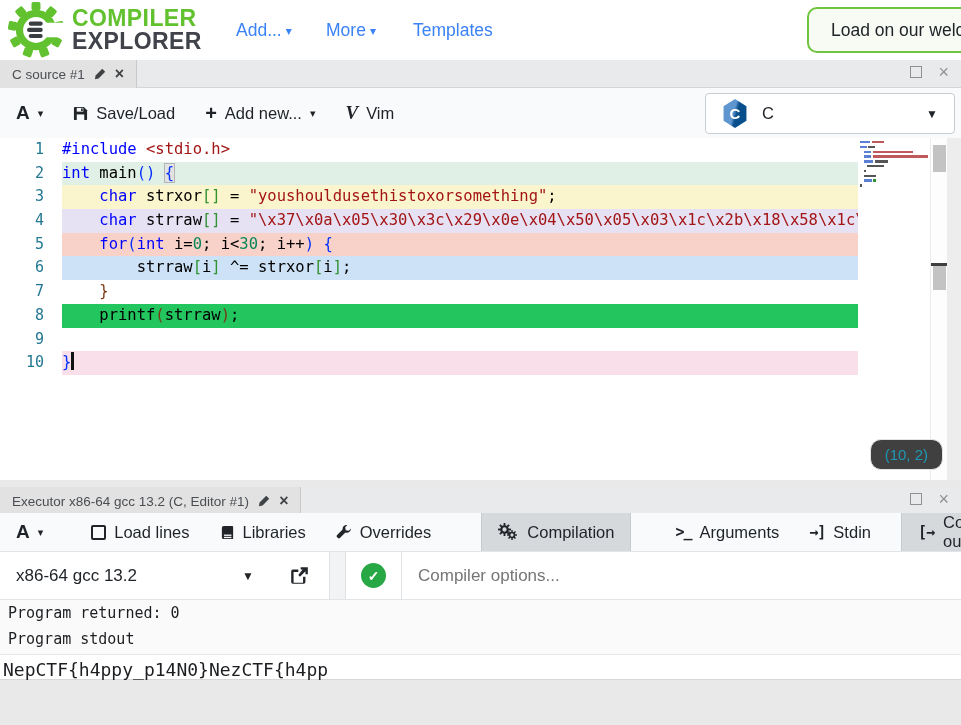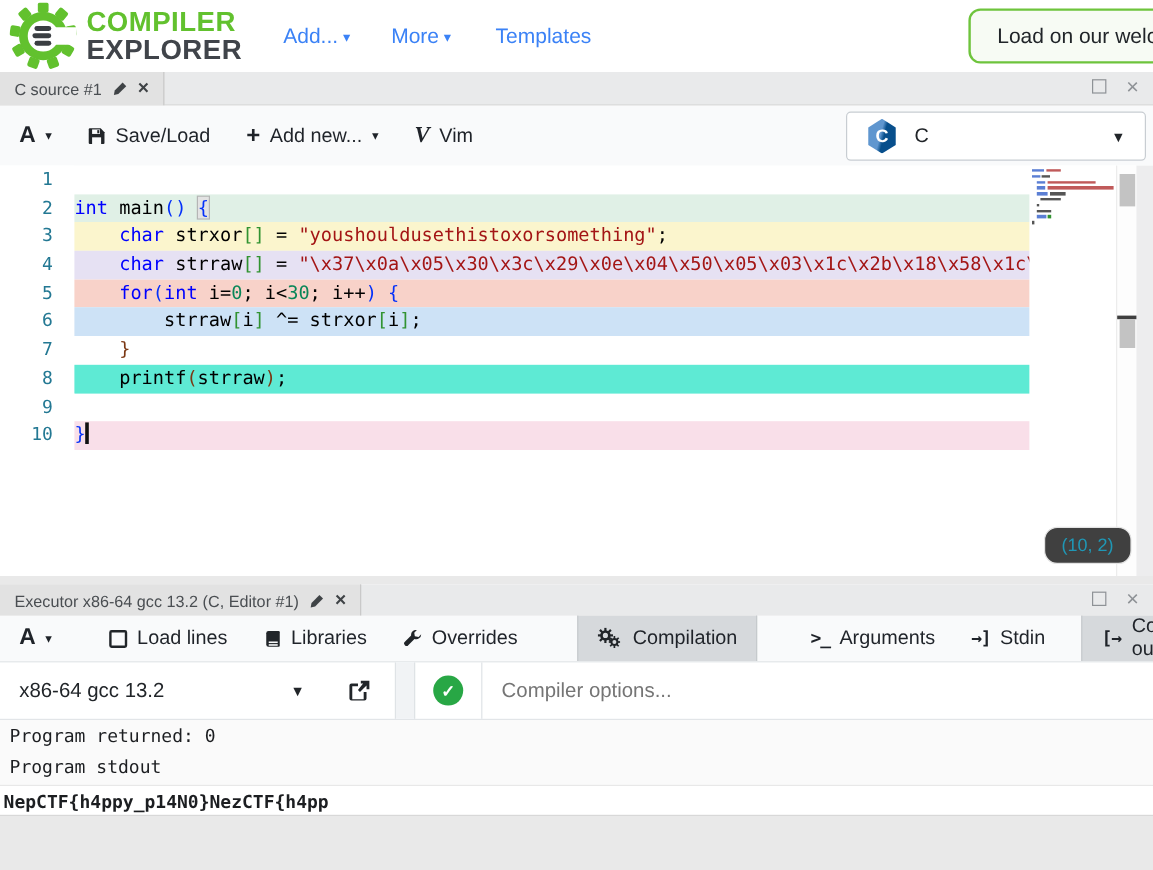--- a/index.html
+++ b/index.html
@@ -80,21 +80,21 @@
   .comp-drag { width:16px; background:#f1f3f5; border-right:1px solid #dfe3e6; }
   .comp-check { width:56px; display:flex; align-items:center; justify-content:center; border-right:1px solid #dfe3e6; }
   .ok-circle { width:25px; height:25px; border-radius:50%; background:#28a745; color:#fff; font-size:14px;
     font-weight:bold; display:flex; align-items:center; justify-content:center; }
   .comp-opts { flex:1; display:flex; align-items:center; padding-left:16px; font-size:17px; color:#757575;text-align:right; }
 
   .output { position:absolute; top:600px; left:0; width:961px; height:125px; background:#fafafa;
     font-family:"DejaVu Sans Mono",monospace; color:#1c1e21; }
   .out-line { padding:4px 8px 0; font-size:15px; height:26px; }
   .stdout-row { margin-top:2px; height:26px; background:#fff; border-top:1px solid #e8e8e8; border-bottom:1px solid #d8d8d8;
-    font-size:15px; padding:4px 3px;font-weight:bold; }
+    font-size:18px; padding:4px 3px; }
   .out-footer { height:45px; background:#e9e9e9; }
 </style>
 </head>
 <body>
 
 <svg width="0" height="0" style="position:absolute">
   <defs>
     <symbol id="gr" viewBox="0 0 20 20">
       <g fill="#212529">
         <rect x="8.6" y="0" width="2.8" height="4.4"></rect>
@@ -199,20 +199,21 @@
 <div class="lang-select">
   <span class="c-hex">C</span>
   <span class="lang-label">C</span>
   <span class="lang-caret">▼</span>
 </div>
 
 <div class="code">
   <div>
       <div class="cl">
         <div class="ln">1</div>
+        <div class="lc" style="background: rgb(255, 255, 255);"><span class="tk-kw">#include</span><span class="tk-pl"> </span><span class="tk-str">&lt;stdio.h&gt;</span></div>
       </div>
       <div class="cl">
         <div class="ln">2</div>
         <div class="lc" style="background: rgb(224, 240, 230);"><span class="tk-kw">int</span><span class="tk-pl"> </span><span class="tk-id">main</span><span class="tk-brB">()</span><span class="tk-pl"> </span><span class="tk-brB tk-m">{</span></div>
       </div>
       <div class="cl">
         <div class="ln">3</div>
         <div class="lc" style="background: rgb(251, 245, 205);"><span class="tk-pl">    </span><span class="tk-kw">char</span><span class="tk-pl"> </span><span class="tk-id">strxor</span><span class="tk-brG">[]</span><span class="tk-op"> = </span><span class="tk-str">"youshouldusethistoxorsomething"</span><span class="tk-op">;</span></div>
       </div>
       <div class="cl">
@@ -226,21 +227,21 @@
       <div class="cl">
         <div class="ln">6</div>
         <div class="lc" style="background: rgb(205, 226, 246);"><span class="tk-pl">        </span><span class="tk-id">strraw</span><span class="tk-brG">[</span><span class="tk-id">i</span><span class="tk-brG">]</span><span class="tk-op"> ^= </span><span class="tk-id">strxor</span><span class="tk-brG">[</span><span class="tk-id">i</span><span class="tk-brG">]</span><span class="tk-op">;</span></div>
       </div>
       <div class="cl">
         <div class="ln">7</div>
         <div class="lc" style="background: rgb(255, 255, 255);"><span class="tk-pl">    </span><span class="tk-brP">}</span></div>
       </div>
       <div class="cl">
         <div class="ln">8</div>
-        <div class="lc" style="background: #5eead4;"><span class="tk-pl">    </span><span class="tk-id">printf</span><span class="tk-brP">(</span><span class="tk-id">strraw</span><span class="tk-brP">)</span><span class="tk-op">;</span></div>
+        <div class="lc" style="background: #22c55e;"><span class="tk-pl">    </span><span class="tk-id">printf</span><span class="tk-brP">(</span><span class="tk-id">strraw</span><span class="tk-brP">)</span><span class="tk-op">;</span></div>
       </div>
       <div class="cl">
         <div class="ln">9</div>
       </div>
       <div class="cl">
         <div class="ln">10</div>
         <div class="lc" style="background: rgb(249, 223, 233);"><span class="tk-brB">}</span><span class="caret-block"></span></div>
       </div>
     </div>
   <div class="minimap">

